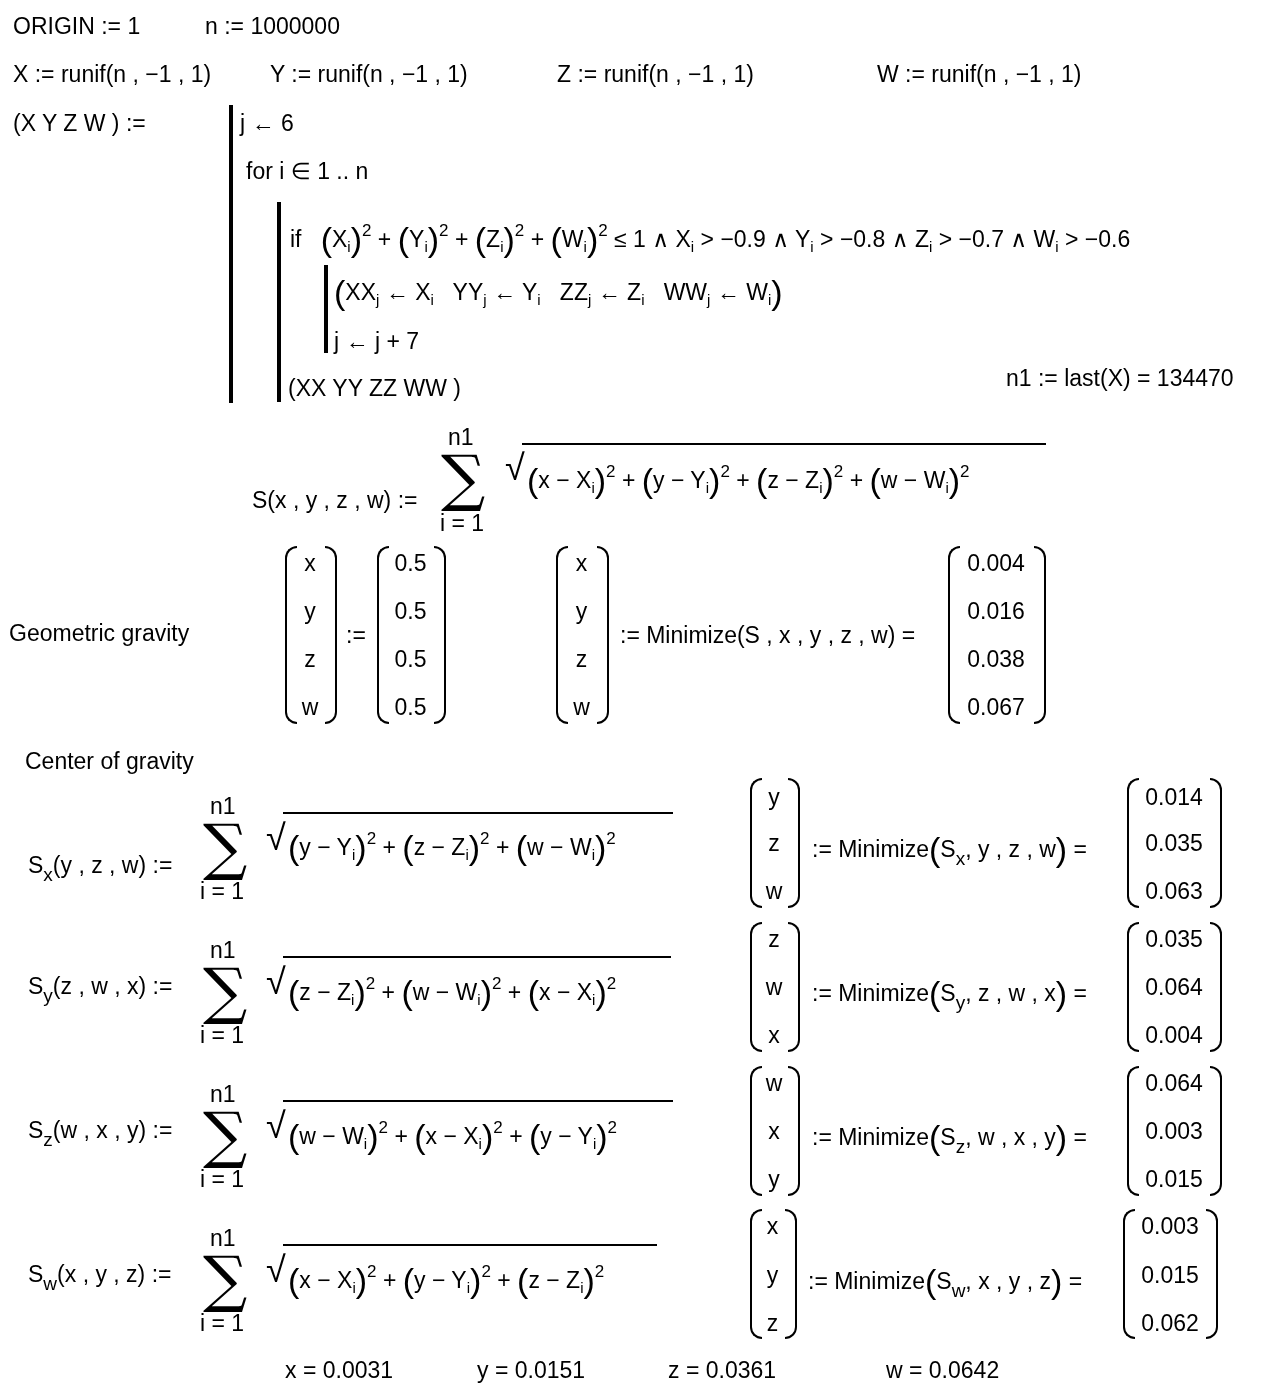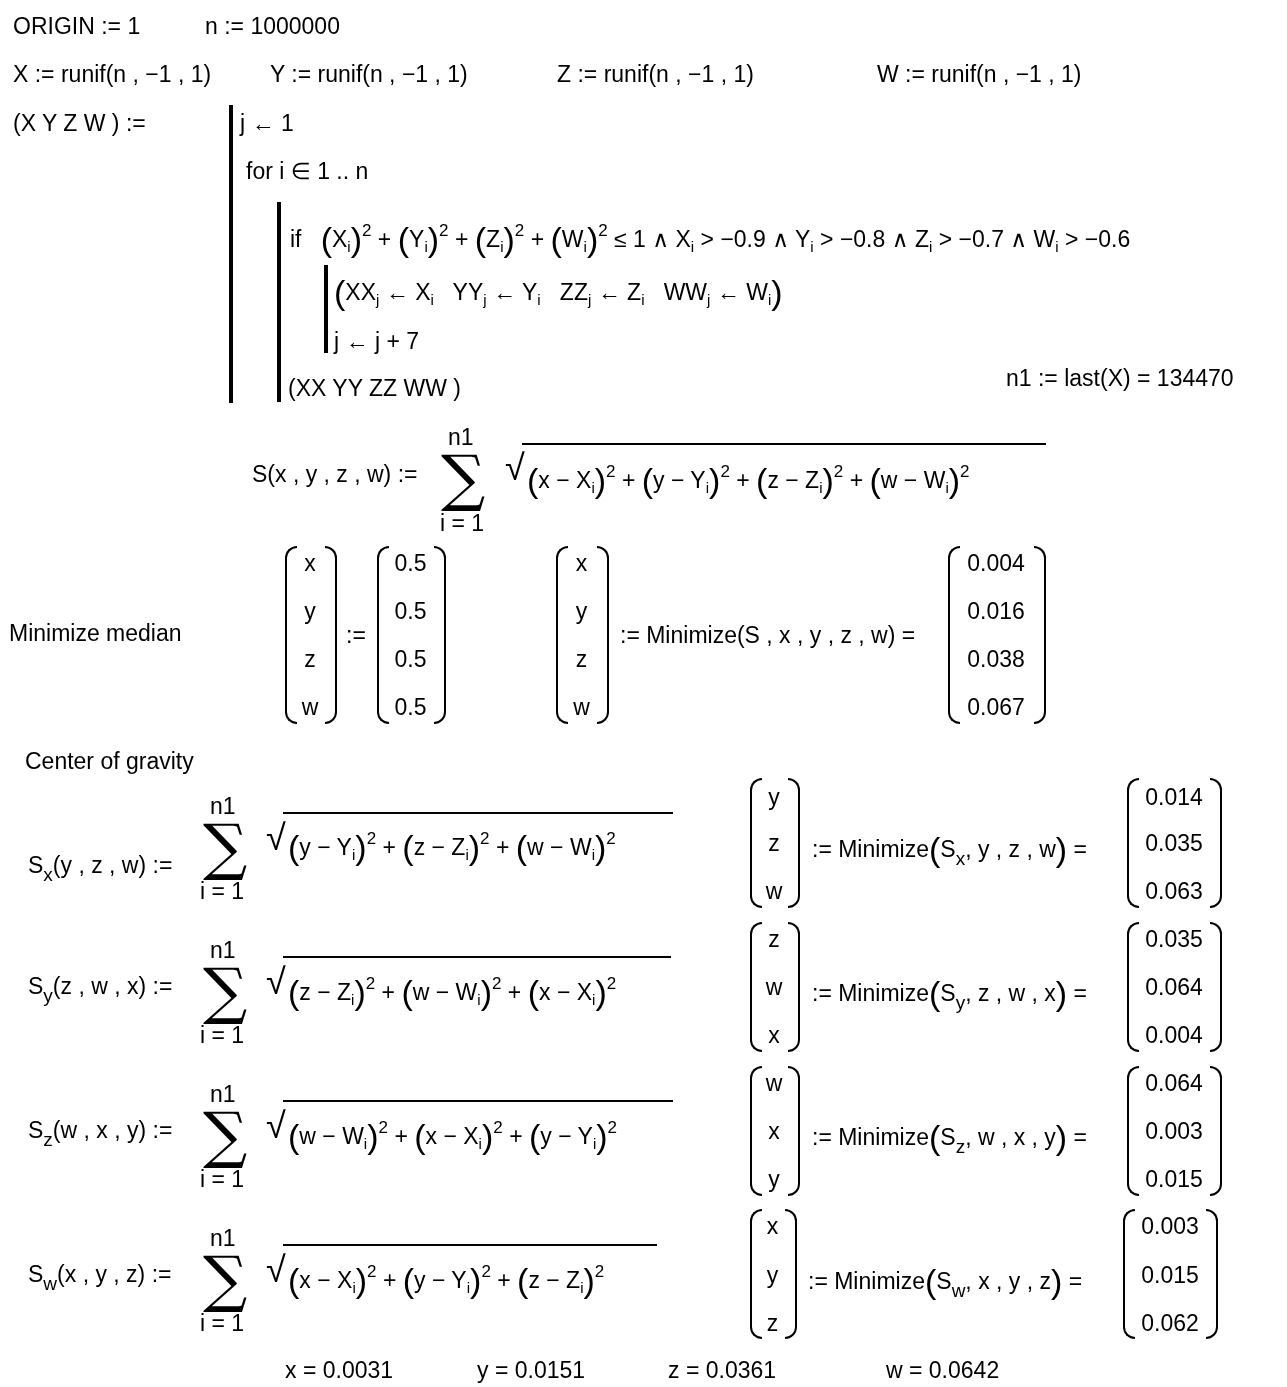--- a/index.html
+++ b/index.html
@@ -23,52 +23,52 @@
 
 <div class="abs" style="left:13px;top:15px">ORIGIN := 1</div>
 <div class="abs" style="left:205px;top:15px">n := 1000000</div>
 <div class="abs" style="left:13px;top:63px">X := runif(n , −1 , 1)</div>
 <div class="abs" style="left:270px;top:63px">Y := runif(n , −1 , 1)</div>
 <div class="abs" style="left:557px;top:63px">Z := runif(n , −1 , 1)</div>
 <div class="abs" style="left:877px;top:63px">W := runif(n , −1 , 1)</div>
 
 <div class="abs" style="left:13px;top:112px">(X   Y   Z   W ) :=</div>
 <div class="bar" style="left:229px;top:105px;width:4px;height:298px"></div>
-<div class="abs" style="left:240px;top:112px">j ← 1</div>
+<div class="abs" style="left:240px;top:112px">j ← 6</div>
 <div class="abs" style="left:246px;top:160px">for   i ∈ 1 .. n</div>
 <div class="bar" style="left:277px;top:202px;width:4px;height:200px"></div>
 
 <div class="abs" style="left:290px;top:222px">
   <span>if</span>&nbsp;&nbsp;
   <span class="big">(</span>X<sub>i</sub><span class="big">)</span><sup>2</sup> +
   <span class="big">(</span>Y<sub>i</sub><span class="big">)</span><sup>2</sup> +
   <span class="big">(</span>Z<sub>i</sub><span class="big">)</span><sup>2</sup> +
   <span class="big">(</span>W<sub>i</sub><span class="big">)</span><sup>2</sup>
   ≤ 1 ∧ X<sub>i</sub> &gt; −0.9 ∧ Y<sub>i</sub> &gt; −0.8 ∧ Z<sub>i</sub> &gt; −0.7 ∧ W<sub>i</sub> &gt; −0.6
 </div>
 <div class="bar" style="left:324px;top:265px;width:4px;height:88px"></div>
 <div class="abs" style="left:334px;top:275px">
   <span class="big">(</span>XX<sub>j</sub> ← X<sub>i</sub>&nbsp;&nbsp; YY<sub>j</sub> ← Y<sub>i</sub>&nbsp;&nbsp; ZZ<sub>j</sub> ← Z<sub>i</sub>&nbsp;&nbsp; WW<sub>j</sub> ← W<sub>i</sub><span class="big">)</span>
 </div>
 <div class="abs" style="left:334px;top:330px">j ← j + 7</div>
 <div class="abs" style="left:288px;top:377px">(XX   YY   ZZ   WW )</div>
 
 <div class="abs" style="left:1006px;top:367px">n1 := last(X) = 134470</div>
 
-<div class="abs" style="left:252px;top:463px">S(x , y , z , w) :=</div>
+<div class="abs" style="left:252px;top:489px">S(x , y , z , w) :=</div>
 <div class="abs" style="left:448px;top:426px">n1</div>
 <div class="abs sigma" style="left:441px;top:447px">∑</div>
 <div class="abs" style="left:440px;top:512px">i = 1</div>
 <div class="abs" style="left:505px;top:450px;font-size:36px">√</div>
 <div class="rootline" style="left:522px;top:443px;width:524px"></div>
 <div class="abs" style="left:527px;top:463px">
   <span class="big">(</span>x − X<sub>i</sub><span class="big">)</span><sup>2</sup> + <span class="big">(</span>y − Y<sub>i</sub><span class="big">)</span><sup>2</sup> + <span class="big">(</span>z − Z<sub>i</sub><span class="big">)</span><sup>2</sup> + <span class="big">(</span>w − W<sub>i</sub><span class="big">)</span><sup>2</sup>
 </div>
 
-<div class="abs" style="left:9px;top:622px">Minimize median</div>
+<div class="abs" style="left:9px;top:622px">Geometric gravity</div>
 
 <div class="paren pl" style="left:285px;top:546px;height:174px"></div>
 <div class="paren pr" style="left:325px;top:546px;height:174px"></div>
 <div class="vcell abs" style="left:295px;width:30px;top:552px">x</div>
 <div class="vcell abs" style="left:295px;width:30px;top:600px">y</div>
 <div class="vcell abs" style="left:295px;width:30px;top:648px">z</div>
 <div class="vcell abs" style="left:295px;width:30px;top:696px">w</div>
 
 <div class="abs" style="left:346px;top:624px">:=</div>
 

